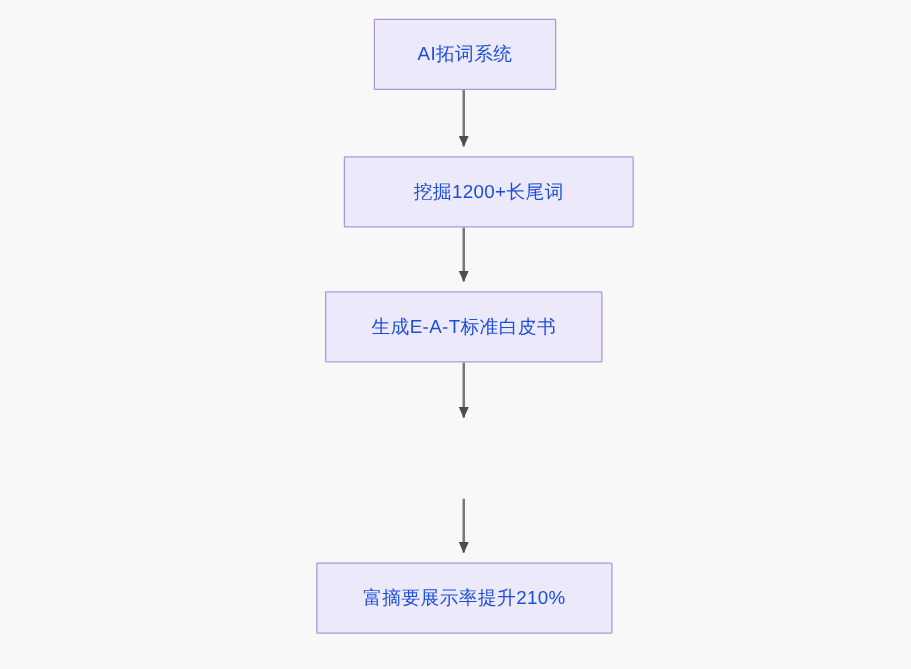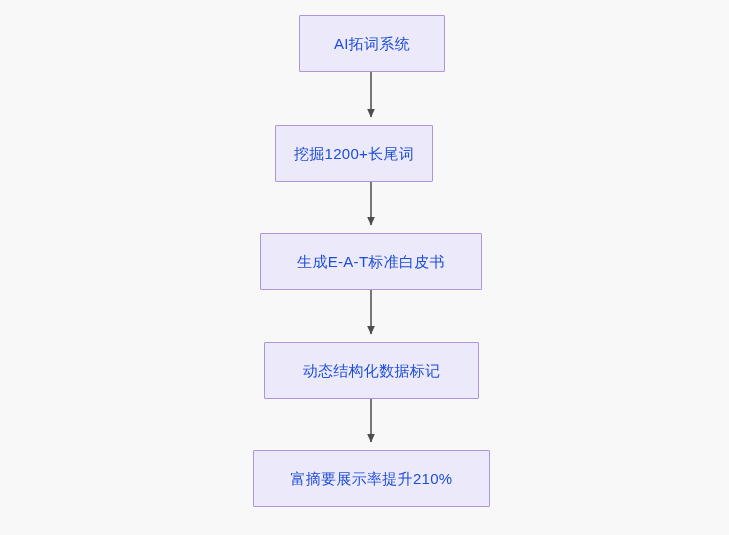--- a/index.html
+++ b/index.html
@@ -39,21 +39,21 @@
     letter-spacing: 0.3px;
     white-space: nowrap;
     z-index: 2;
   }
   .node-label {
     display: block;
     line-height: 1;
   }
   
   #node-0 { left: 299px; top: 15px;  width: 146px; height: 57px; }
-  #node-1 { left: 275px; top: 125px; width: 158px; height: 57px; }
+  #node-1 { left: 275px; top: 125px; width: 232px; height: 57px; }
   #node-2 { left: 260px; top: 233px; width: 222px; height: 57px; justify-content: center; }
   #node-3 { left: 264px; top: 342px; width: 215px; height: 57px; }
   #node-4 { left: 253px; top: 450px; width: 237px; height: 57px; }
 </style>
 </head>
 <body>
 
 <div id="flow-canvas">
 
   <svg class="svg-layer" viewBox="0 0 729 535" xmlns="http://www.w3.org/2000/svg">
@@ -77,21 +77,18 @@
   </div>
 
   <div class="node" id="node-1">
     <span class="node-label">挖掘1200+长尾词</span>
   </div>
 
   <div class="node" id="node-2">
     <span class="node-label">生成E-A-T标准白皮书</span>
   </div>
 
-  <div class="node" id="node-3">
-    <span class="node-label">动态结构化数据标记</span>
-  </div>
 
   <div class="node" id="node-4">
     <span class="node-label">富摘要展示率提升210%</span>
   </div>
 
 </div>
 
 </body></html>

